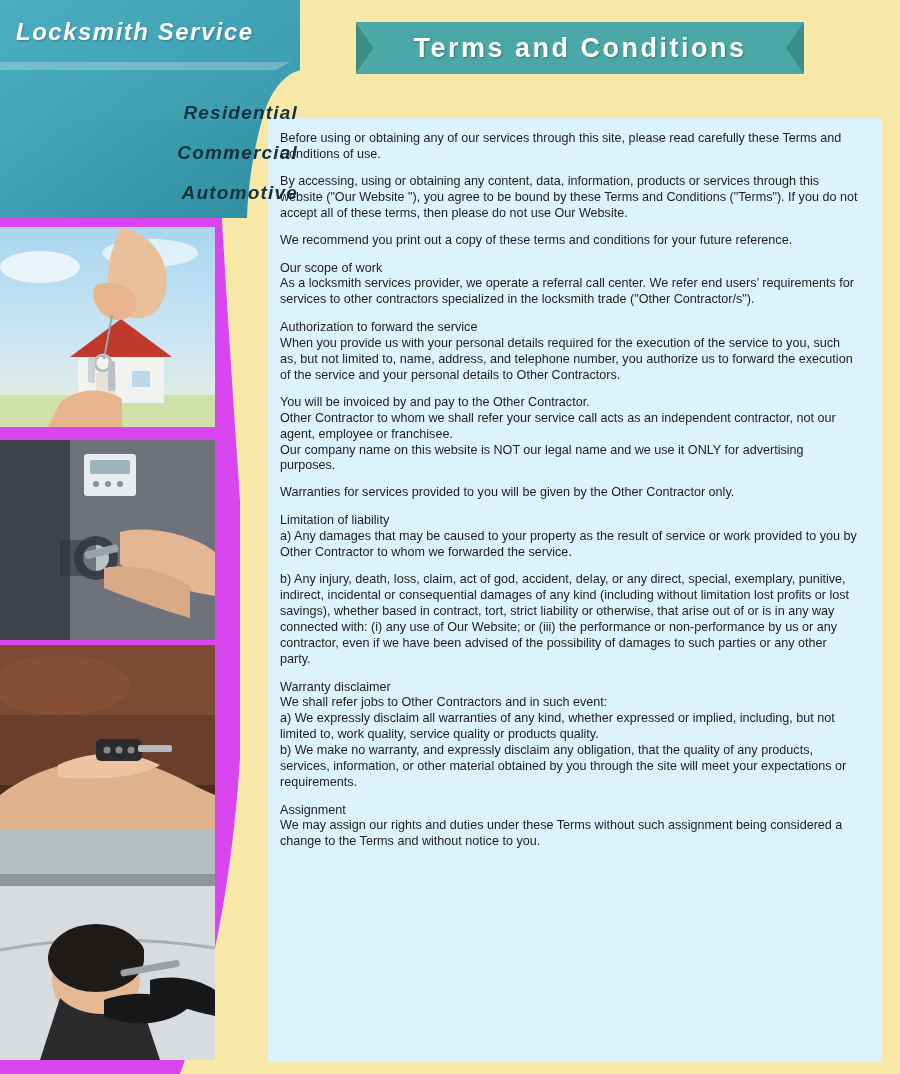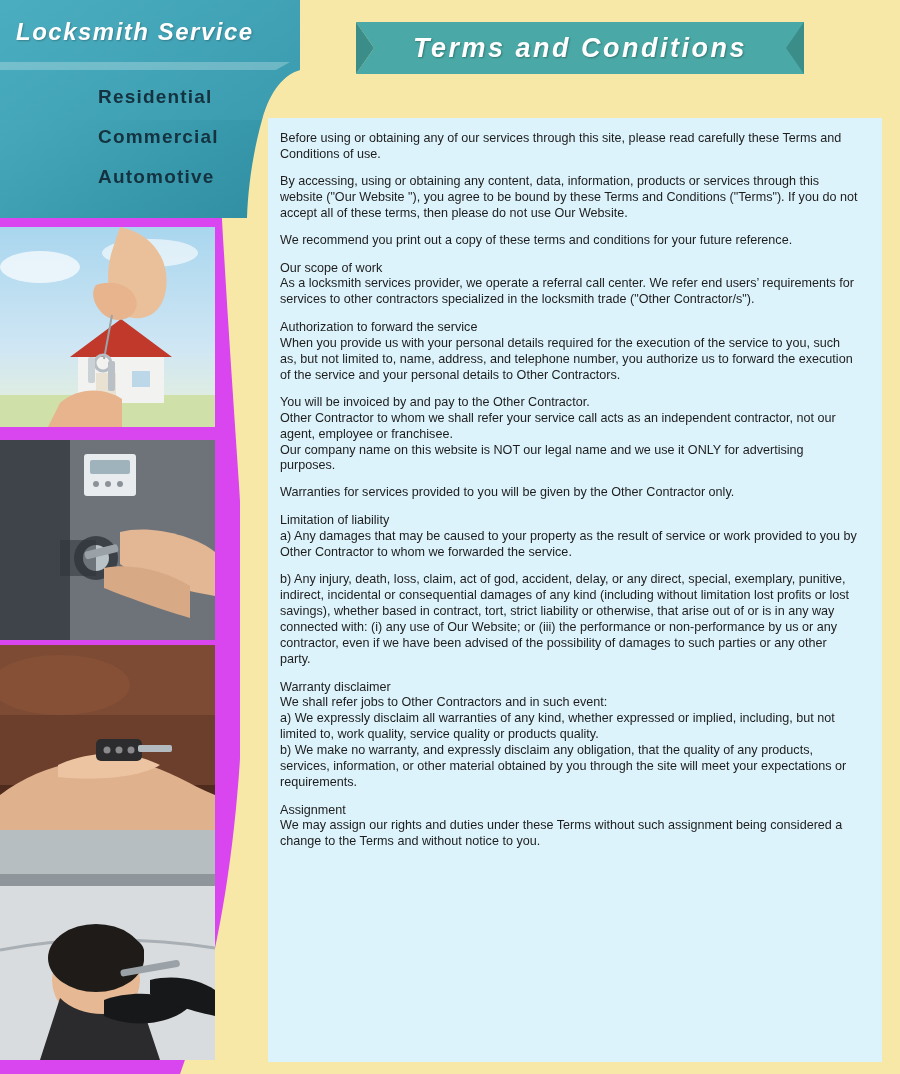--- a/index.html
+++ b/index.html
@@ -72,42 +72,43 @@
     position: absolute;
     left: 58px;
     top: 70px;
     width: 200px;
   }
   .services li {
     list-style: none;
     color: #14323f;
     font-size: 19px;
     font-weight: bold;
+    font-style: italic;
     letter-spacing: 1.2px;
-    margin: 0 0 18px 0;
+    margin: 16px 0 18px 0;
+    text-align: right;
   }
 
   
   .ribbon {
     position: absolute;
     left: 356px;
     top: 22px;
     width: 448px;
     height: 52px;
   }
   .ribbon-text {
     position: absolute;
     inset: 0;
     display: flex;
     align-items: center;
     justify-content: center;
     color: #ffffff;
     font-size: 27px;
     font-weight: bold;
-    font-style: italic;
     letter-spacing: 2.5px;
     text-shadow: 1px 1px 2px rgba(0,0,0,.3);
     z-index: 2;
   }
 
   
   .photo {
     position: absolute;
     left: 0;
     width: 215px;

